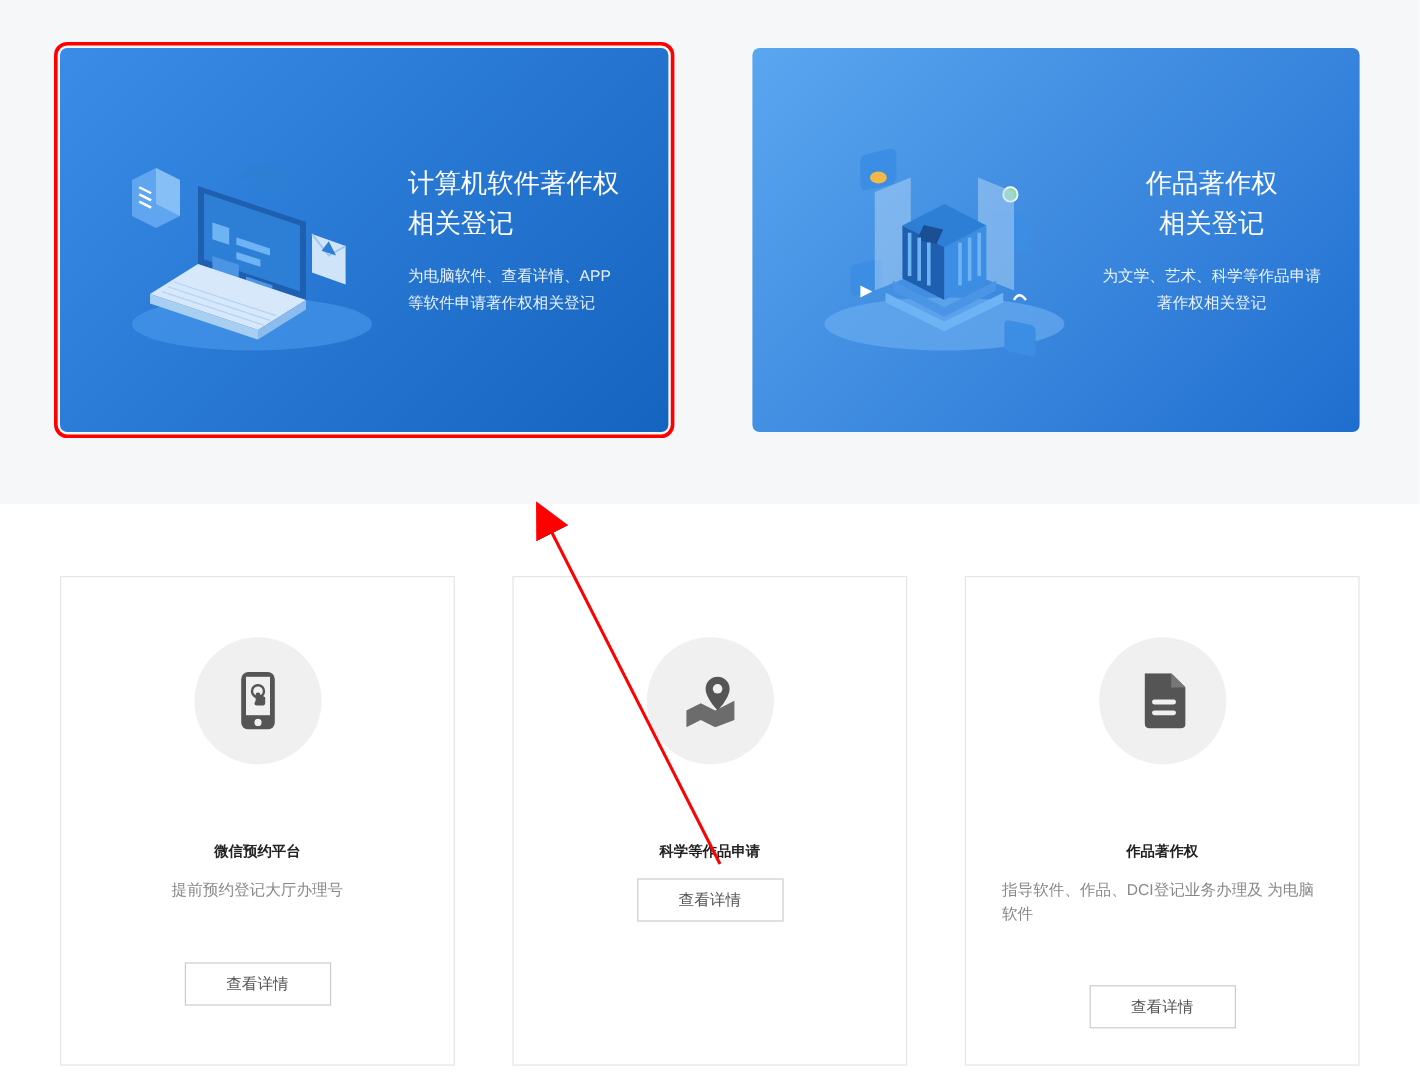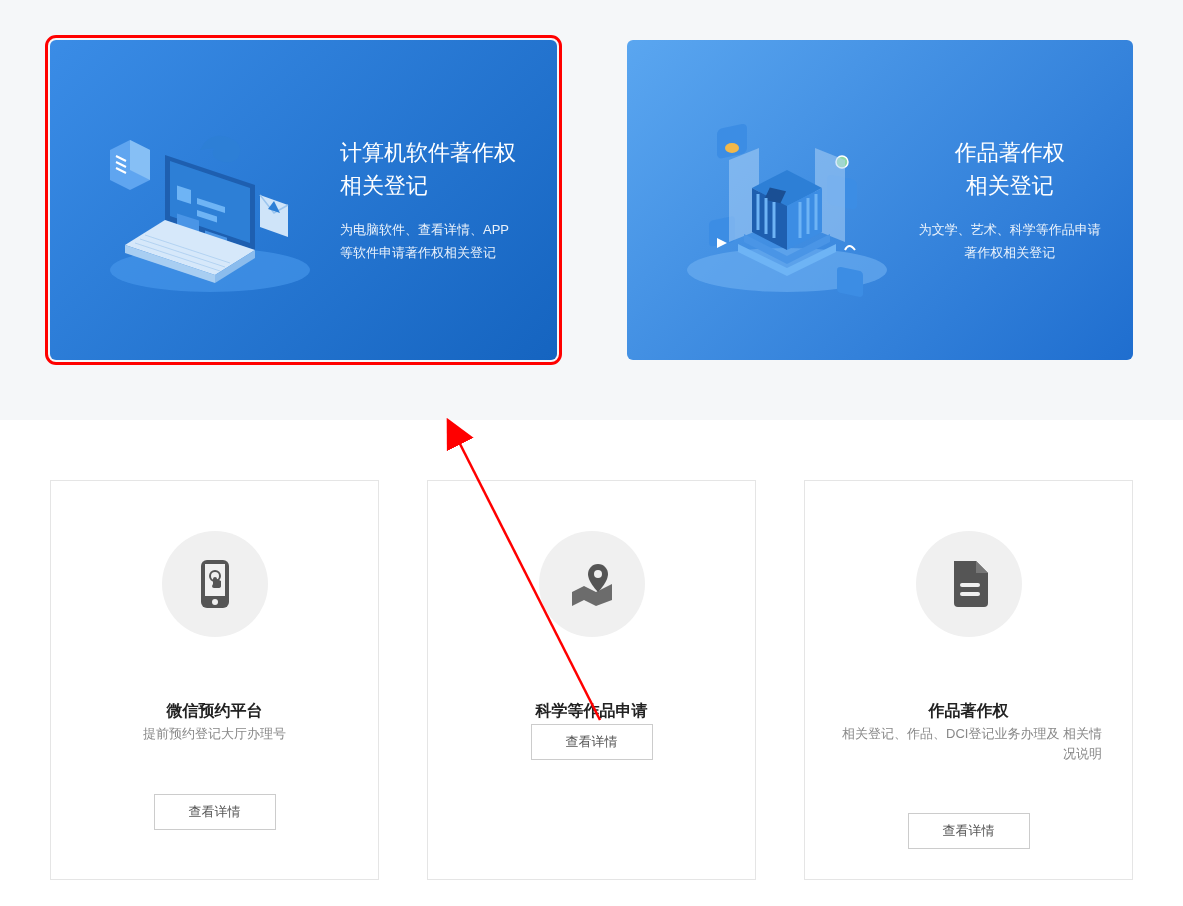--- a/index.html
+++ b/index.html
@@ -80,30 +80,30 @@
       width: 106px;
       height: 106px;
       border-radius: 50%;
       background: #f0f0f0;
       display: flex;
       align-items: center;
       justify-content: center;
       margin-bottom: 64px;
     }
     .info-title {
-      font-size: 16px;
+      font-size: 12px;
       font-weight: 700;
       color: #222;
-      margin-bottom: 2px;
+      margin-bottom: 14px;
     }
     .info-desc {
       font-size: 13px;
       color: #888;
       margin-bottom: 50px;
-      text-align: right;
+      text-align: left;
       line-height: 1.5;
     }
     .detail-btn {
       border: 1px solid #ccc;
       background: #fff;
       padding: 8px 34px;
       font-size: 13px;
       color: #555;
       cursor: pointer;
       font-family: inherit;
@@ -277,17 +277,17 @@
   <div class="info-card">
     <div class="icon-circle">
       <svg width="38" height="46" viewBox="0 0 38 46" fill="#555">
         <path d="M4 0 L26 0 L38 12 L38 42 Q38 46 34 46 L8 46 Q4 46 4 42 Z"></path>
         <path d="M26 0 L26 12 L38 12 Z" fill="#777"></path>
         <rect x="10" y="22" width="20" height="4" rx="2" fill="#f0f0f0"></rect>
         <rect x="10" y="31" width="20" height="4" rx="2" fill="#f0f0f0"></rect>
       </svg>
     </div>
     <div class="info-title">作品著作权</div>
-    <div class="info-desc">相关登记、作品、DCI登记业务办理及 相关情况说明</div>
+    <div class="info-desc">指导软件、作品、DCI登记业务办理及 为电脑软件</div>
     <button class="detail-btn">查看详情</button>
   </div>
 
 </div>
 
 </body></html>

